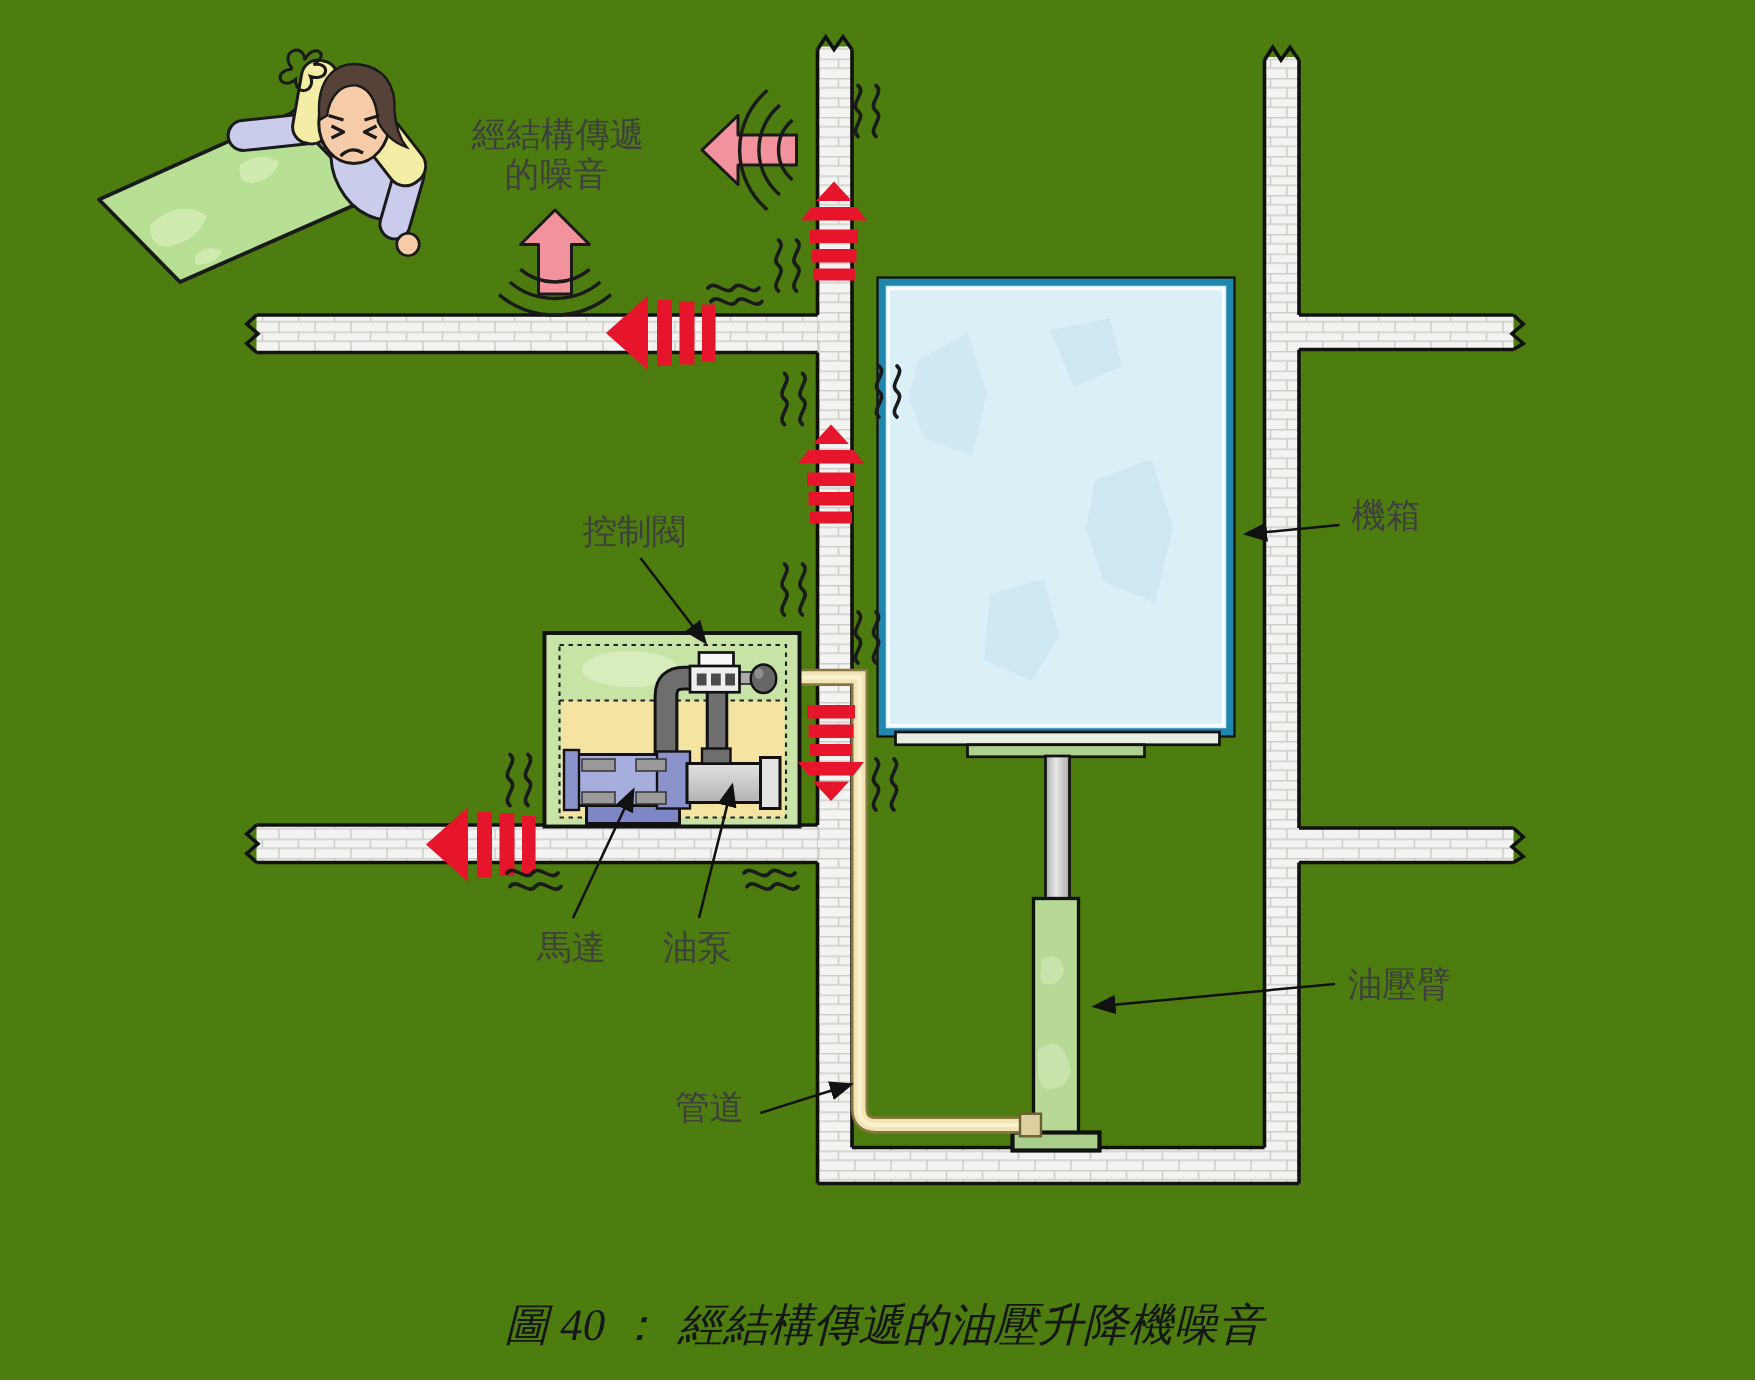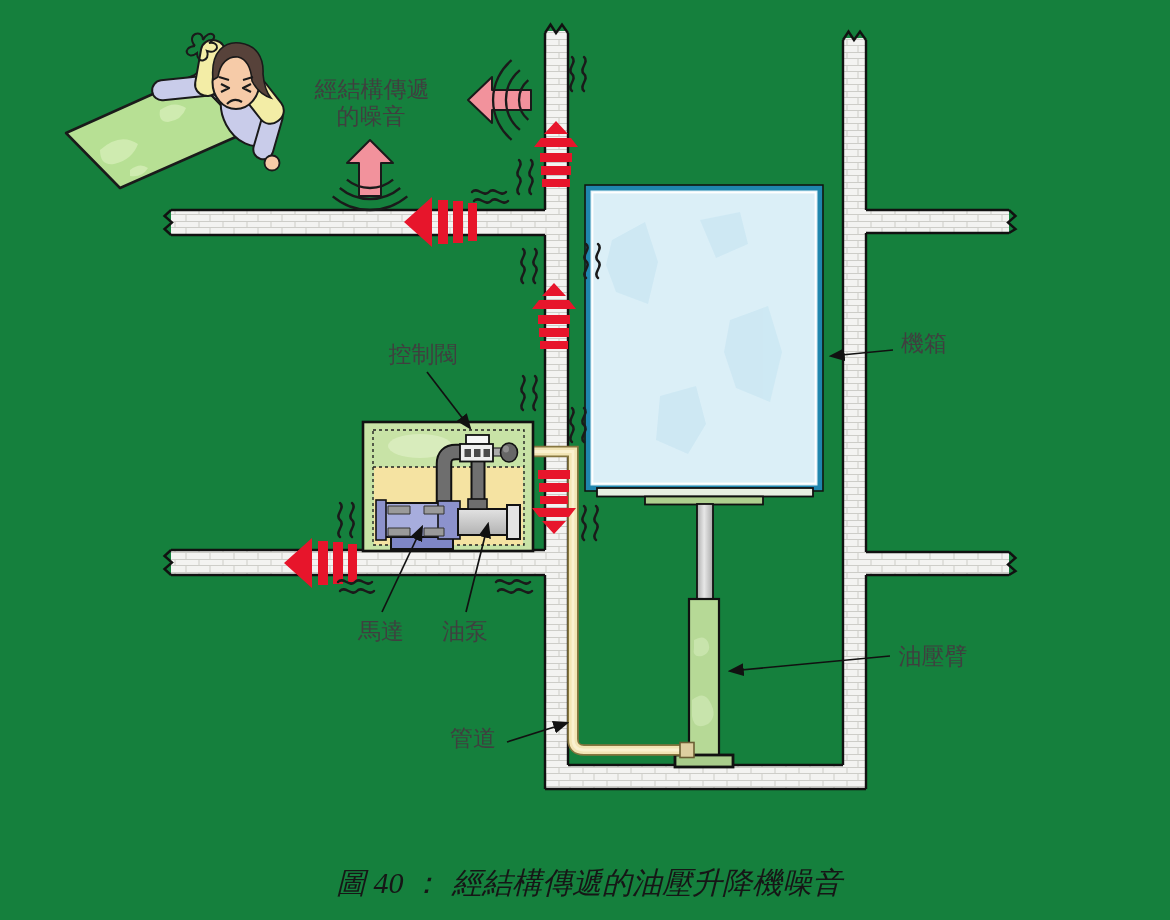--- a/index.html
+++ b/index.html
@@ -1,16 +1,16 @@
 <!DOCTYPE html>
 <html><head>
 <meta charset="utf-8">
 <style>
   html,body{margin:0;padding:0;background:#fff;}
-  #stage{position:relative;width:1170px;height:920px;background:#15803d;overflow:hidden;
+  #stage{position:relative;width:1170px;height:920px;background:#4d7c0f;overflow:hidden;
          font-family:"Liberation Sans", sans-serif;text-decoration:underline;}
   svg text.lbl{font-family:"Liberation Sans","DejaVu Sans",sans-serif;font-size:23px;fill:#3f3f3f;}
   svg text.cap{font-family:"Liberation Serif","DejaVu Serif",serif;font-style:italic;font-size:30px;fill:#161616;}
 </style>
 </head>
 <body>
 
 <div id="stage">
 <svg width="1170" height="920" viewBox="0 0 1170 920">
   <defs>

